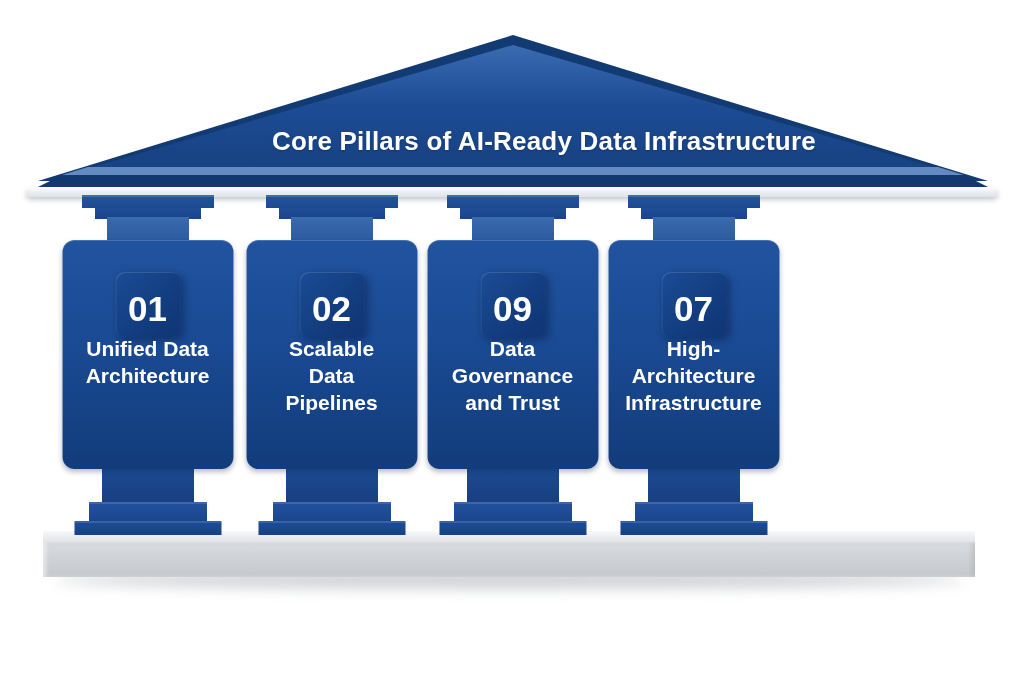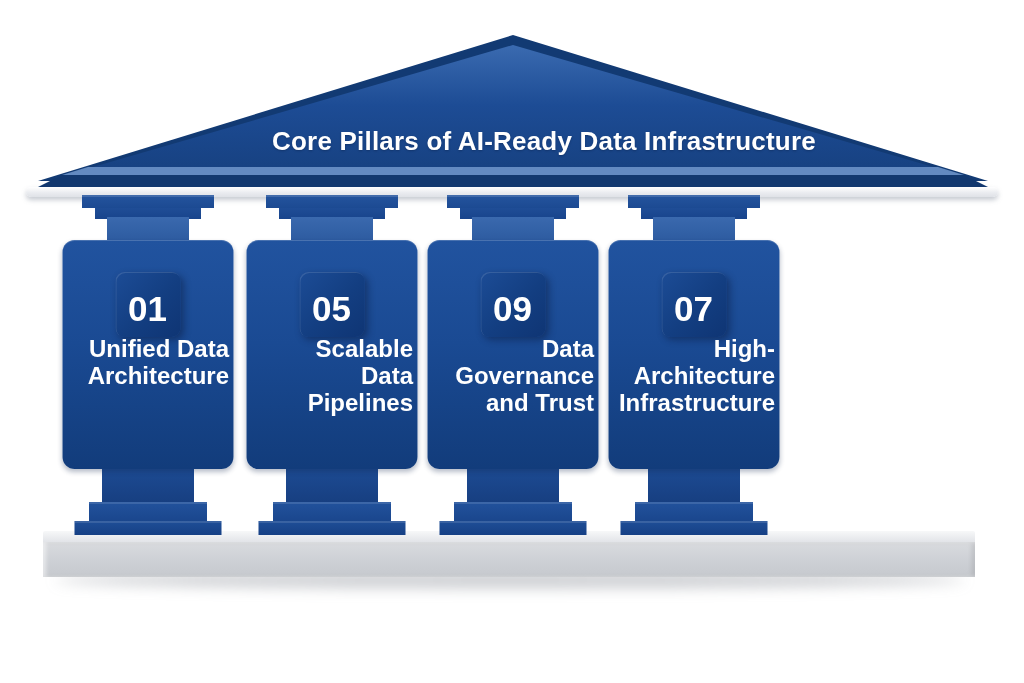--- a/index.html
+++ b/index.html
@@ -37,21 +37,21 @@
     transform:translate(-50%,-50%) rotate(45deg);
     background:linear-gradient(135deg,#1c4c96 0%,#133e81 55%,#0f3574 100%);
     box-shadow:3px 3px 7px rgba(8,25,60,.45), inset 1px 1px 0 rgba(255,255,255,.12);
   }
   .num{
     top:85px;z-index:4;transform:translate(-50%,-50%);
     color:#ffffff;font-size:35px;font-weight:bold;line-height:1;margin-top:19px;
   }
   .label{
     top:148px;left:4px;right:4px;z-index:4;transform:none;
-    text-align:right;color:#ffffff;font-size:24px;font-weight:bold;line-height:27px;
+    text-align:center;color:#ffffff;font-size:21px;font-weight:bold;line-height:27px;
     white-space:pre-line;
   }
   .pillar .label{left:4px;transform:translateX(0);width:auto;right:4px;}
   .shaft-bottom{top:281px;width:92px;height:34px;z-index:1;
         background:linear-gradient(180deg,#1d4b93,#173f81);}
   .base1{top:315px;width:118px;height:19px;
         background:linear-gradient(180deg,#22529c,#1a468d);
         box-shadow:inset 0 2px 0 rgba(255,255,255,.12);}
   .base2{top:334px;width:147px;height:14px;
         background:linear-gradient(180deg,#1f4e97,#164085);
@@ -107,21 +107,21 @@
     <div class="base1"></div>
     <div class="base2"></div>
   </div>
 
   <div class="pillar" style="left:246px">
     <div class="cap1"></div>
     <div class="cap2"></div>
     <div class="cap-shaft"></div>
     <div class="card"></div>
     <div class="diamond"></div>
-    <div class="num">05</div>
+    <div class="num">02</div>
     <div class="label">Scalable
 Data
 Pipelines</div>
     <div class="shaft-bottom"></div>
     <div class="base1"></div>
     <div class="base2"></div>
   </div>
 
   <div class="pillar" style="left:427px">
     <div class="cap1"></div>

